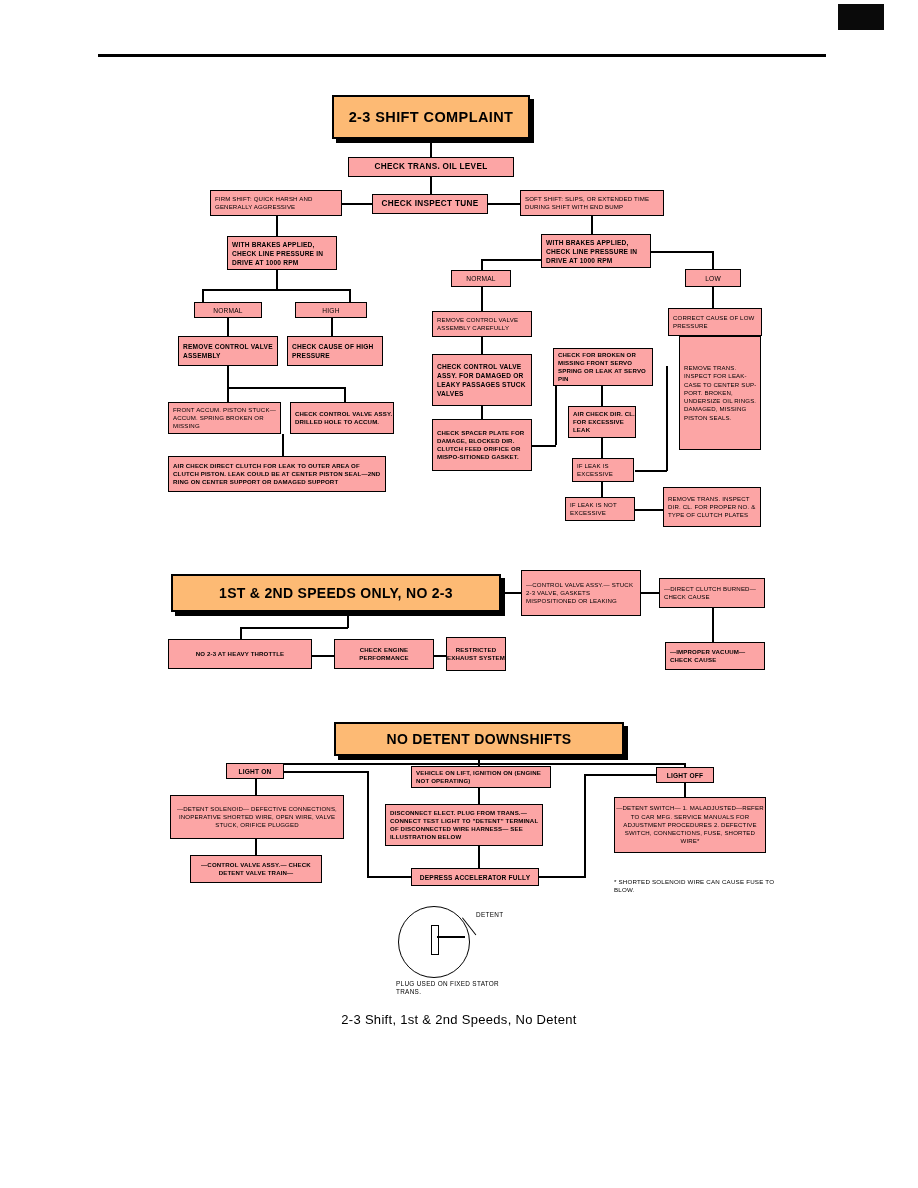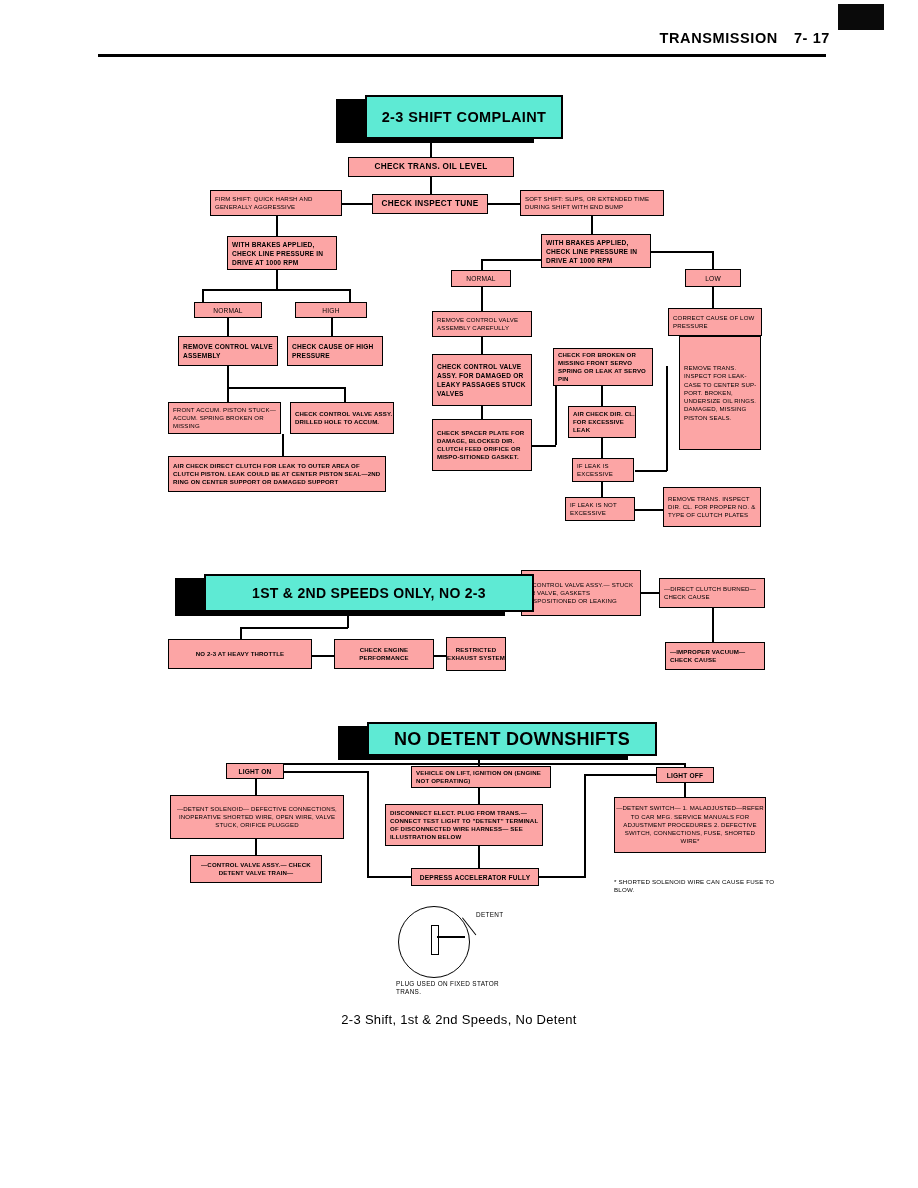--- a/index.html
+++ b/index.html
@@ -45,23 +45,23 @@
   .bx.l{justify-content:flex-start;text-align:left;}
   .bx.l > span{padding-left:4px;}
   .t6{font-size:6.1px;line-height:8.2px;letter-spacing:.15px;}
   .t65{font-size:6.6px;line-height:9px;letter-spacing:.2px;}
   .t8{font-size:8.2px;line-height:10.5px;letter-spacing:.3px;}
   .b{font-weight:bold;}
 
   
   .title-bx{
     position:absolute;box-sizing:border-box;
-    border:2.4px solid #000;background:#5eead4;
+    border:2.4px solid #000;background:#fdba74;
     display:flex;align-items:center;justify-content:center;
-    font-weight:bold;z-index:4;margin-left:33px;
+    font-weight:bold;z-index:4;
   }
   .title-shadow{
     position:absolute;background:#000;z-index:2;
   }
 
   
   .ln{position:absolute;background:#000;z-index:1;}
   .lnh{height:1.5px;}
   .lnv{width:1.5px;}
 
@@ -79,23 +79,20 @@
   }
   .lbl{position:absolute;font-size:6.4px;letter-spacing:.3px;line-height:8px;}
   .note{position:absolute;font-size:6.2px;line-height:8.4px;letter-spacing:.2px;}
 </style>
 </head>
 <body>
 
 <div class="page">
 
   <div class="thumb-tab"></div>
-  <div class="hdr-text">
-    <span>TRANSMISSION</span><span class="pg">7- 17</span>
-  </div>
   <div class="hdr-rule"></div>
 
   <div class="fc">
 
     <div class="title-shadow" style="left:336px;top:99px;width:198px;height:44px;"></div>
     <div class="title-bx" style="left:332px;top:95px;width:198px;height:44px;font-size:14.5px;letter-spacing:.4px;">2-3 SHIFT COMPLAINT</div>
 
     <div class="ln lnv" style="left:430px;top:139px;height:18px;"></div>
     <div class="bx c" style="left:348px;top:157px;width:166px;height:20px;">
       <span class="t8 b">CHECK  TRANS.  OIL  LEVEL</span>
@@ -254,21 +251,21 @@
       <span class="t6 b">CHECK ENGINE PERFORMANCE</span>
     </div>
     <div class="ln lnh" style="left:434px;top:655px;width:12px;"></div>
     <div class="bx c" style="left:446px;top:637px;width:60px;height:34px;">
       <span class="t6 b">RESTRICTED EXHAUST SYSTEM</span>
     </div>
   </div>
 
   <div class="fc">
     <div class="title-shadow" style="left:338px;top:726px;width:290px;height:34px;"></div>
-    <div class="title-bx" style="left:334px;top:722px;width:290px;height:34px;font-size:18px;letter-spacing:.3px;">NO DETENT DOWNSHIFTS</div>
+    <div class="title-bx" style="left:334px;top:722px;width:290px;height:34px;font-size:14px;letter-spacing:.3px;">NO DETENT DOWNSHIFTS</div>
 
     <div class="ln lnv" style="left:478px;top:756px;height:8px;"></div>
     <div class="ln lnh" style="left:255px;top:763px;width:430px;"></div>
     <div class="ln lnv" style="left:255px;top:763px;height:6px;"></div>
     <div class="ln lnv" style="left:478px;top:763px;height:4px;"></div>
     <div class="ln lnv" style="left:684px;top:763px;height:6px;"></div>
 
     <div class="bx c" style="left:226px;top:763px;width:58px;height:16px;">
       <span class="t65 b">LIGHT  ON</span>
     </div>

